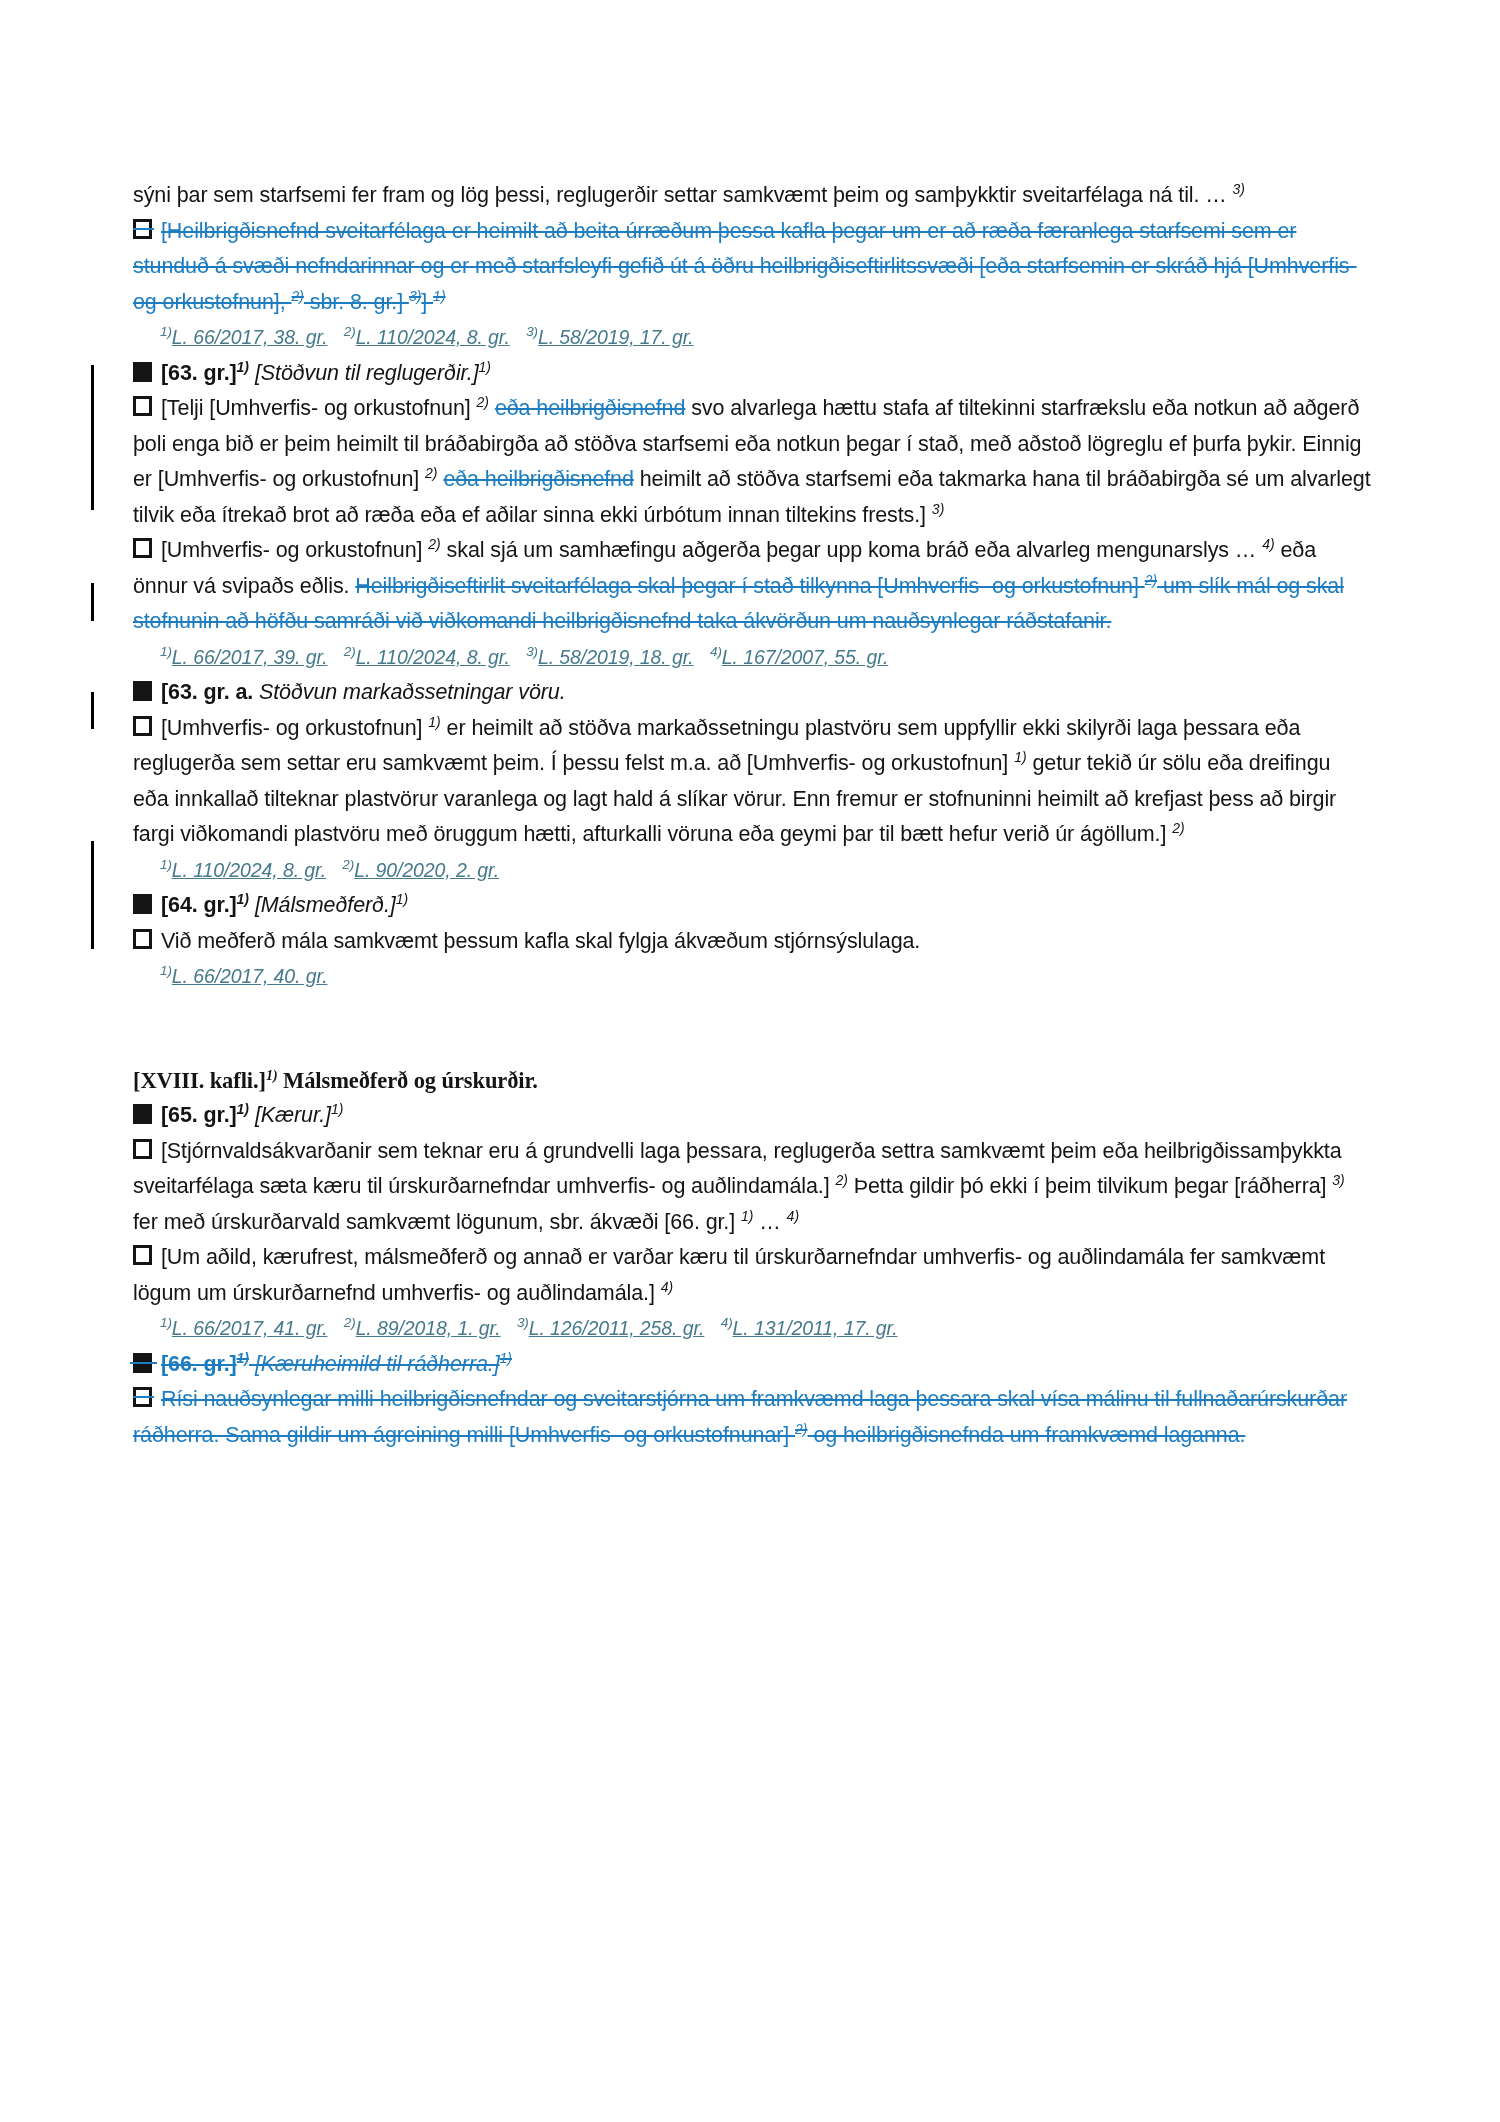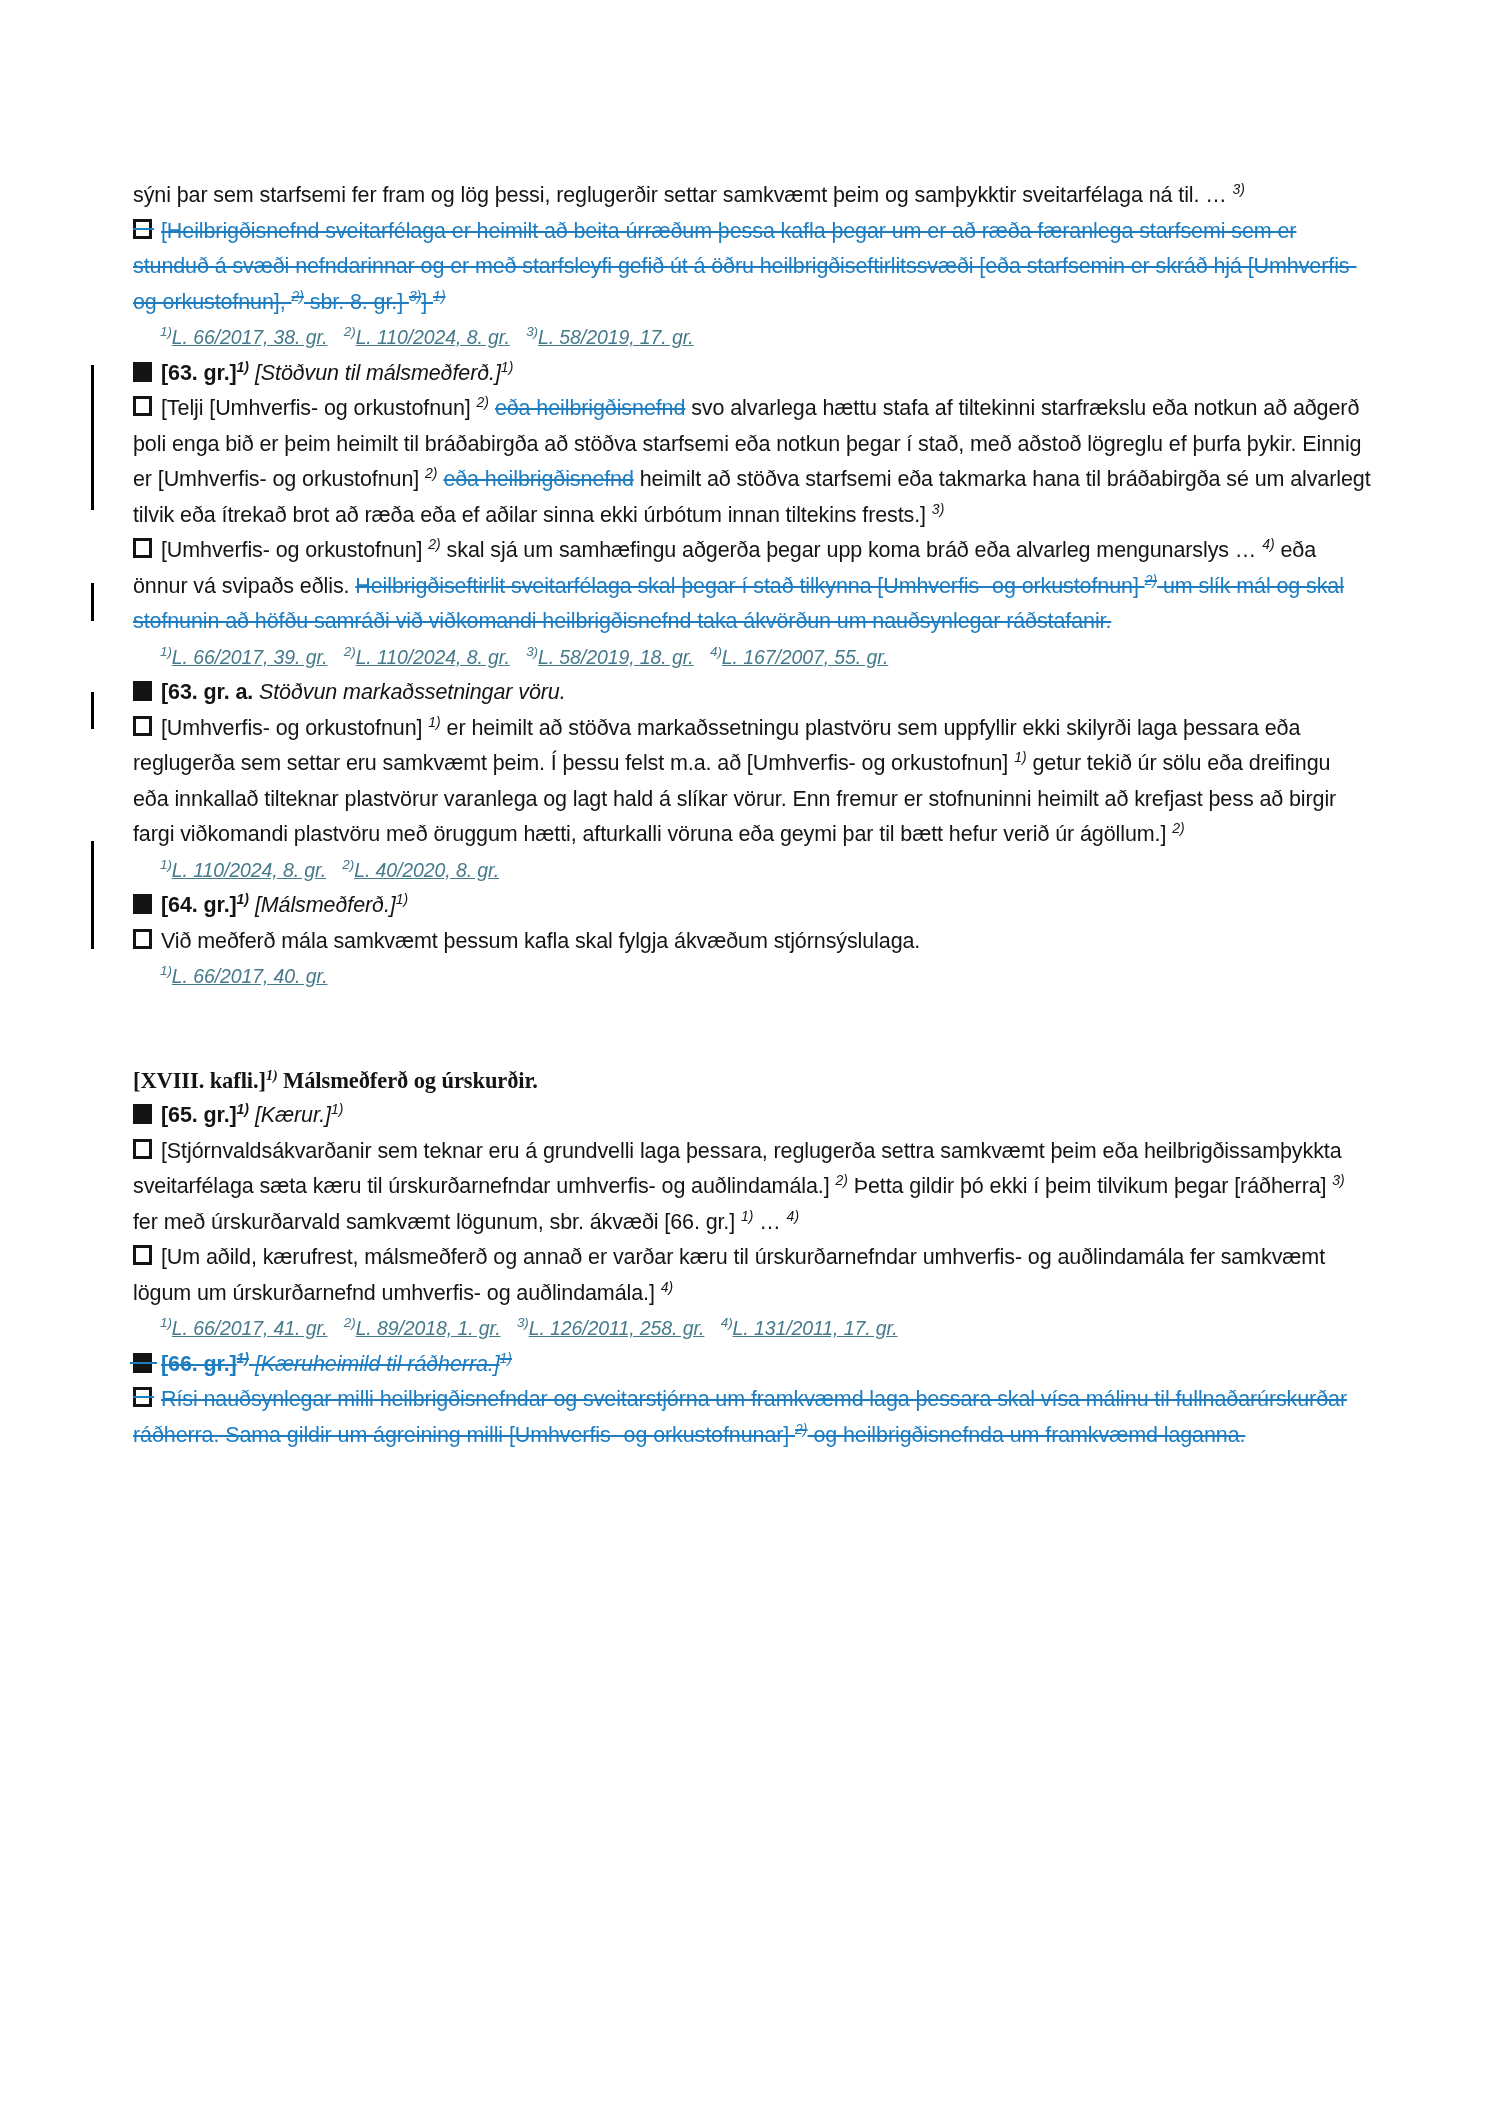--- a/index.html
+++ b/index.html
@@ -43,27 +43,27 @@
       <div class="bar" style="top: 365px; height: 145px;"></div>
       <div class="bar" style="top: 583px; height: 38px;"></div>
       <div class="bar" style="top: 692px; height: 37px;"></div>
       <div class="bar" style="top: 841px; height: 108px;"></div>
       <div class="bar" style="top: 1789px; height: 139px;"></div>
     </div>
   <div id="content" class="content">
       <div class="block "><span>sýni þar sem starfsemi fer fram og lög þessi, reglugerðir settar samkvæmt þeim og samþykktir sveitarfélaga ná til. … </span><span class="sup">3)</span></div>
       <div class="block "><span class="marker square struck"></span><span class="del">[Heilbrigðisnefnd sveitarfélaga er heimilt að beita úrræðum þessa kafla þegar um er að ræða færanlega starfsemi sem er stunduð á svæði nefndarinnar og er með starfsleyfi gefið út á öðru heilbrigðiseftirlitssvæði [eða starfsemin er skráð hjá [Umhverfis- og orkustofnun], </span><span class="sup del">2)</span><span class="del"> sbr. 8. gr.] </span><span class="sup del">3)</span><span class="del">] </span><span class="sup del">1)</span></div>
       <div class="block footnotes"><span class="fn-item"><span class="fn-sup">1)</span><span class="fn-link">L. 66/2017, 38. gr.</span></span> <span class="fn-item"><span class="fn-sup">2)</span><span class="fn-link">L. 110/2024, 8. gr.</span></span> <span class="fn-item"><span class="fn-sup">3)</span><span class="fn-link">L. 58/2019, 17. gr.</span></span> </div>
-      <div class="block "><span class="marker fill"></span><span class="b">[63. gr.]</span><span class="b sup">1)</span><span> </span><span class="i">[Stöðvun til málsmeðferð.]</span><span class="sup">1)</span></div>
+      <div class="block "><span class="marker fill"></span><span class="b">[63. gr.]</span><span class="b sup">1)</span><span> </span><span class="i">[Stöðvun til reglugerðir.]</span><span class="sup">1)</span></div>
       <div class="block "><span class="marker square"></span><span>[Telji [Umhverfis- og orkustofnun] </span><span class="sup">2)</span><span> </span><span class="del">eða heilbrigðisnefnd</span><span> svo alvarlega hættu stafa af tiltekinni starfrækslu eða notkun að aðgerð þoli enga bið er þeim heimilt til bráðabirgða að stöðva starfsemi eða notkun þegar í stað, með aðstoð lögreglu ef þurfa þykir. Einnig er [Umhverfis- og orkustofnun] </span><span class="sup">2)</span><span> </span><span class="del">eða heilbrigðisnefnd</span><span> heimilt að stöðva starfsemi eða takmarka hana til bráðabirgða sé um alvarlegt tilvik eða ítrekað brot að ræða eða ef aðilar sinna ekki úrbótum innan tiltekins frests.] </span><span class="sup">3)</span></div>
       <div class="block "><span class="marker square"></span><span>[Umhverfis- og orkustofnun] </span><span class="sup">2)</span><span> skal sjá um samhæfingu aðgerða þegar upp koma bráð eða alvarleg mengunarslys … </span><span class="sup">4)</span><span> eða önnur vá svipaðs eðlis. </span><span class="del">Heilbrigðiseftirlit sveitarfélaga skal þegar í stað tilkynna [Umhverfis- og orkustofnun] </span><span class="sup del">2)</span><span class="del"> um slík mál og skal stofnunin að höfðu samráði við viðkomandi heilbrigðisnefnd taka ákvörðun um nauðsynlegar ráðstafanir.</span></div>
       <div class="block footnotes"><span class="fn-item"><span class="fn-sup">1)</span><span class="fn-link">L. 66/2017, 39. gr.</span></span> <span class="fn-item"><span class="fn-sup">2)</span><span class="fn-link">L. 110/2024, 8. gr.</span></span> <span class="fn-item"><span class="fn-sup">3)</span><span class="fn-link">L. 58/2019, 18. gr.</span></span> <span class="fn-item"><span class="fn-sup">4)</span><span class="fn-link">L. 167/2007, 55. gr.</span></span> </div>
       <div class="block "><span class="marker fill"></span><span class="b">[63. gr. a. </span><span class="i">Stöðvun markaðssetningar vöru.</span></div>
       <div class="block "><span class="marker square"></span><span>[Umhverfis- og orkustofnun] </span><span class="sup">1)</span><span> er heimilt að stöðva markaðssetningu plastvöru sem uppfyllir ekki skilyrði laga þessara eða reglugerða sem settar eru samkvæmt þeim. Í þessu felst m.a. að [Umhverfis- og orkustofnun] </span><span class="sup">1)</span><span> getur tekið úr sölu eða dreifingu eða innkallað tilteknar plastvörur varanlega og lagt hald á slíkar vörur. Enn fremur er stofnuninni heimilt að krefjast þess að birgir fargi viðkomandi plastvöru með öruggum hætti, afturkalli vöruna eða geymi þar til bætt hefur verið úr ágöllum.] </span><span class="sup">2)</span></div>
-      <div class="block footnotes"><span class="fn-item"><span class="fn-sup">1)</span><span class="fn-link">L. 110/2024, 8. gr.</span></span> <span class="fn-item"><span class="fn-sup">2)</span><span class="fn-link">L. 40/2020, 8. gr.</span></span> </div>
+      <div class="block footnotes"><span class="fn-item"><span class="fn-sup">1)</span><span class="fn-link">L. 110/2024, 8. gr.</span></span> <span class="fn-item"><span class="fn-sup">2)</span><span class="fn-link">L. 90/2020, 2. gr.</span></span> </div>
       <div class="block "><span class="marker fill"></span><span class="b">[64. gr.]</span><span class="b sup">1)</span><span> </span><span class="i">[Málsmeðferð.]</span><span class="sup">1)</span></div>
       <div class="block "><span class="marker square"></span><span>Við meðferð mála samkvæmt þessum kafla skal fylgja ákvæðum stjórnsýslulaga.</span></div>
       <div class="block footnotes"><span class="fn-item"><span class="fn-sup">1)</span><span class="fn-link">L. 66/2017, 40. gr.</span></span> </div>
       <div class="block chapter gap"><span class="b">[XVIII. kafli.]</span><span class="b sup">1)</span><span class="b"> Málsmeðferð og úrskurðir.</span></div>
       <div class="block "><span class="marker fill"></span><span class="b">[65. gr.]</span><span class="b sup">1)</span><span> </span><span class="i">[Kærur.]</span><span class="sup">1)</span></div>
       <div class="block "><span class="marker square"></span><span>[Stjórnvaldsákvarðanir sem teknar eru á grundvelli laga þessara, reglugerða settra samkvæmt þeim eða heilbrigðissamþykkta sveitarfélaga sæta kæru til úrskurðarnefndar umhverfis- og auðlindamála.] </span><span class="sup">2)</span><span> Þetta gildir þó ekki í þeim tilvikum þegar [ráðherra] </span><span class="sup">3)</span><span> fer með úrskurðarvald samkvæmt lögunum, sbr. ákvæði [66. gr.] </span><span class="sup">1)</span><span> … </span><span class="sup">4)</span></div>
       <div class="block "><span class="marker square"></span><span>[Um aðild, kærufrest, málsmeðferð og annað er varðar kæru til úrskurðarnefndar umhverfis- og auðlindamála fer samkvæmt lögum um úrskurðarnefnd umhverfis- og auðlindamála.] </span><span class="sup">4)</span></div>
       <div class="block footnotes"><span class="fn-item"><span class="fn-sup">1)</span><span class="fn-link">L. 66/2017, 41. gr.</span></span> <span class="fn-item"><span class="fn-sup">2)</span><span class="fn-link">L. 89/2018, 1. gr.</span></span> <span class="fn-item"><span class="fn-sup">3)</span><span class="fn-link">L. 126/2011, 258. gr.</span></span> <span class="fn-item"><span class="fn-sup">4)</span><span class="fn-link">L. 131/2011, 17. gr.</span></span> </div>
       <div class="block "><span class="marker fill struck"></span><span class="b del">[66. gr.]</span><span class="b sup del">1)</span><span class="del"> </span><span class="i del">[Kæruheimild til ráðherra.]</span><span class="sup del">1)</span></div>
       <div class="block "><span class="marker square struck"></span><span class="del">Rísi nauðsynlegar milli heilbrigðisnefndar og sveitarstjórna um framkvæmd laga þessara skal vísa málinu til fullnaðarúrskurðar ráðherra. Sama gildir um ágreining milli [Umhverfis- og orkustofnunar] </span><span class="sup del">2)</span><span class="del"> og heilbrigðisnefnda um framkvæmd laganna.</span></div>

